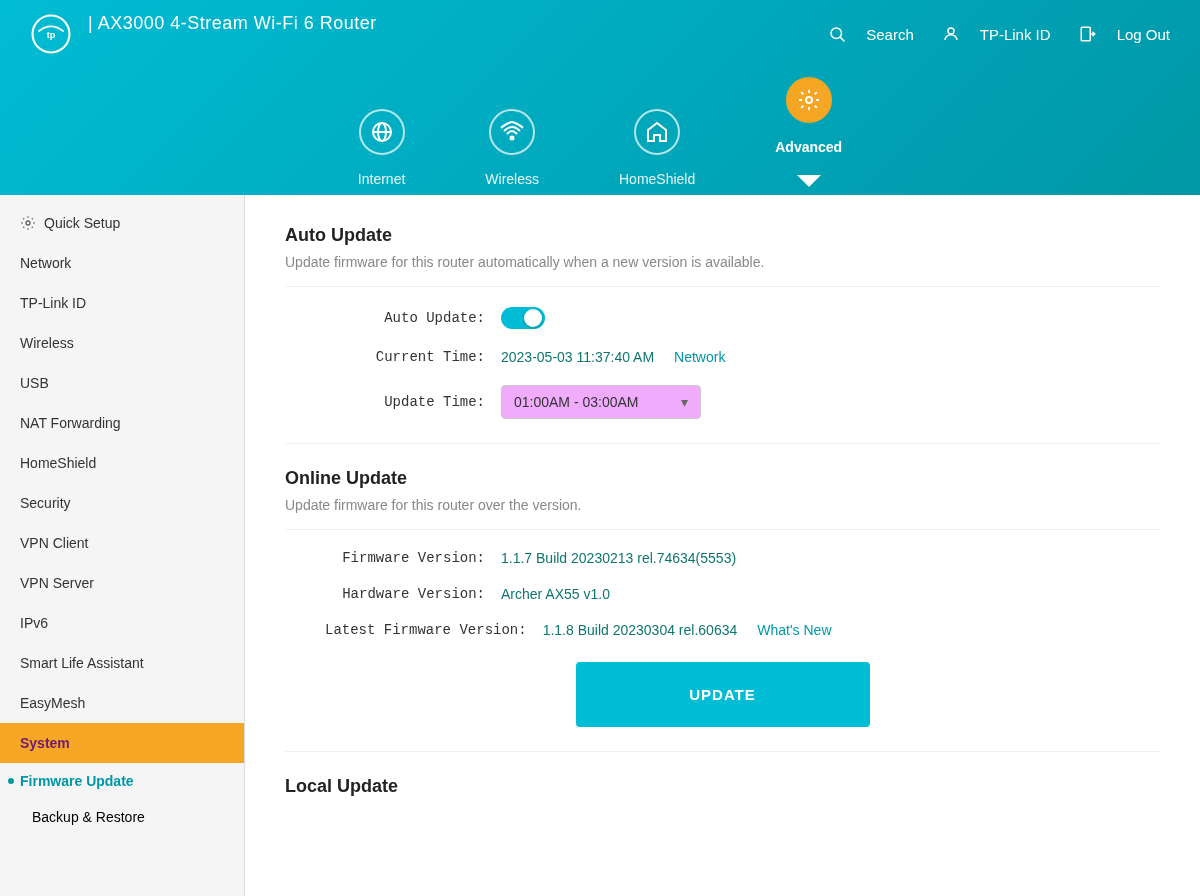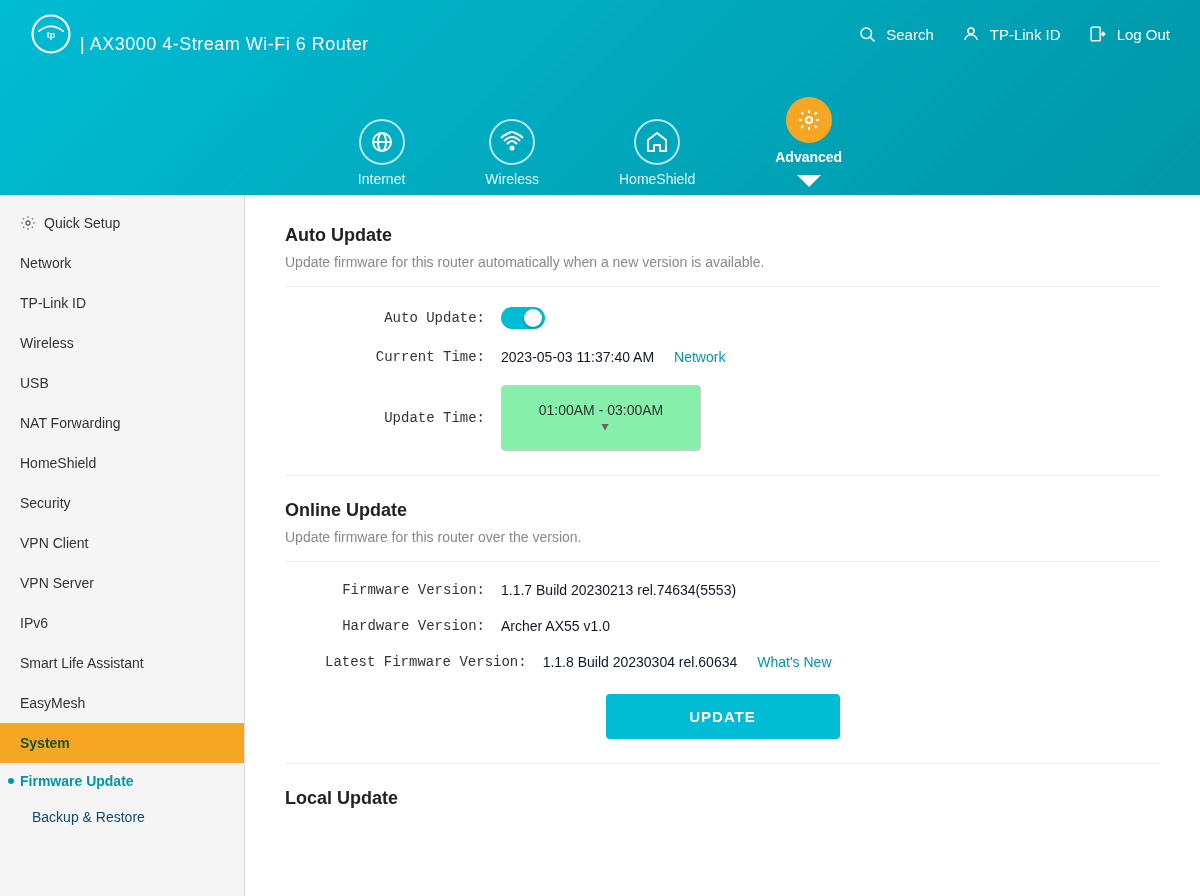--- a/index.html
+++ b/index.html
@@ -14,62 +14,62 @@
     }
     .header-top {
       display: flex;
       align-items: center;
       justify-content: space-between;
       padding: 0 30px;
       height: 68px;
     }
     .logo-area {
       display: flex;
-      align-items: flex-end;
-      gap: 8px;
+      align-items: flex-start;
+      gap: 16px;
     }
     .logo-icon {
       width: 42px;
       height: 42px;
     }
     .logo-text {
       color: white;
       font-size: 18px;
       font-weight: 500;
       letter-spacing: 0.5px;
     }
     .header-actions {
       display: flex;
       align-items: center;
       gap: 28px;
     }
     .header-action-item {
       display: flex;
       align-items: center;
-      gap: 10px;
+      gap: 20px;
       color: white;
       font-size: 15px;
       cursor: pointer;
     }
     .header-action-item svg { fill: white; }
 
     
     .nav-tabs {
       display: flex;
       justify-content: center;
       align-items: flex-end;
       gap: 80px;
       flex: 1;
       padding-bottom: 8px;
     }
     .nav-tab {
       display: flex;
       flex-direction: column;
       align-items: center;
-      gap: 6px;
+      gap: 16px;
       cursor: pointer;
       color: rgba(255,255,255,0.9);
       font-size: 14px;
     }
     .nav-tab-icon {
       width: 46px;
       height: 46px;
       border-radius: 50%;
       border: 2px solid rgba(255,255,255,0.7);
       display: flex;
@@ -112,27 +112,27 @@
       padding: 12px 20px;
       font-size: 14px;
       color: #333;
       cursor: pointer;
       display: flex;
       align-items: center;
       gap: 8px;
     }
     .sidebar-item.active {
       background: #f5a623;
-      color: #14532d;
+      color: #701a75;
       font-weight: bold;
     }
     .sidebar-sub-item {
       padding: 10px 20px 10px 32px;
       font-size: 14px;
-      color: #0c4a6e;
+      color: #000000;
       cursor: pointer;
       display: flex;
       align-items: center;
       gap: 6px;
     }
     .sidebar-sub-item.active {
       color: #0097a7;
       font-weight: bold;
       padding-left: 8px;
     }
@@ -174,21 +174,21 @@
     .form-label {
       font-size: 14px;
       color: #333;
       min-width: 160px;
       text-align: right;
       margin-right: 16px;
       font-family: Liberation Mono, monospace;
     }
     .form-value {
       font-size: 14px;
-      color: #0f172a;
+      color: #0f766e;
     }
 
     
     .toggle {
       width: 44px;
       height: 22px;
       background: #00bcd4;
       border-radius: 11px;
       position: relative;
       cursor: pointer;
@@ -204,27 +204,26 @@
       box-shadow: 0 1px 3px rgba(0,0,0,0.3);
     }
 
     
     .dropdown {
       display: flex;
       align-items: center;
       justify-content: space-between;
       border: 1px solid #ccc;
       border-radius: 4px;
-      padding: 16px 12px;
+      padding: 8px 12px;
       min-width: 200px;
       font-size: 14px;
       color: #333;
-      background: #86efac;
-      cursor: pointer;
-      flex-direction: column;
+      background: #f0abfc;
+      cursor: pointer;
     }
     .dropdown-arrow {
       margin-left: 8px;
       color: #666;
     }
 
     .settings-link {
       color: #0097a7;
       font-size: 14px;
       cursor: pointer;
@@ -234,22 +233,22 @@
     .section-divider {
       border: none;
       border-top: 1px solid #eee;
       margin: 24px 0;
     }
 
     .update-btn {
       background: #00bcd4;
       color: white;
       border: none;
-      padding: 14px 0;
-      width: 234px;
+      padding: 24px 0;
+      width: 294px;
       border-radius: 4px;
       font-size: 15px;
       font-weight: bold;
       letter-spacing: 1px;
       cursor: pointer;
       display: block;
       margin: 24px auto;
       text-align: center;
     }
 

